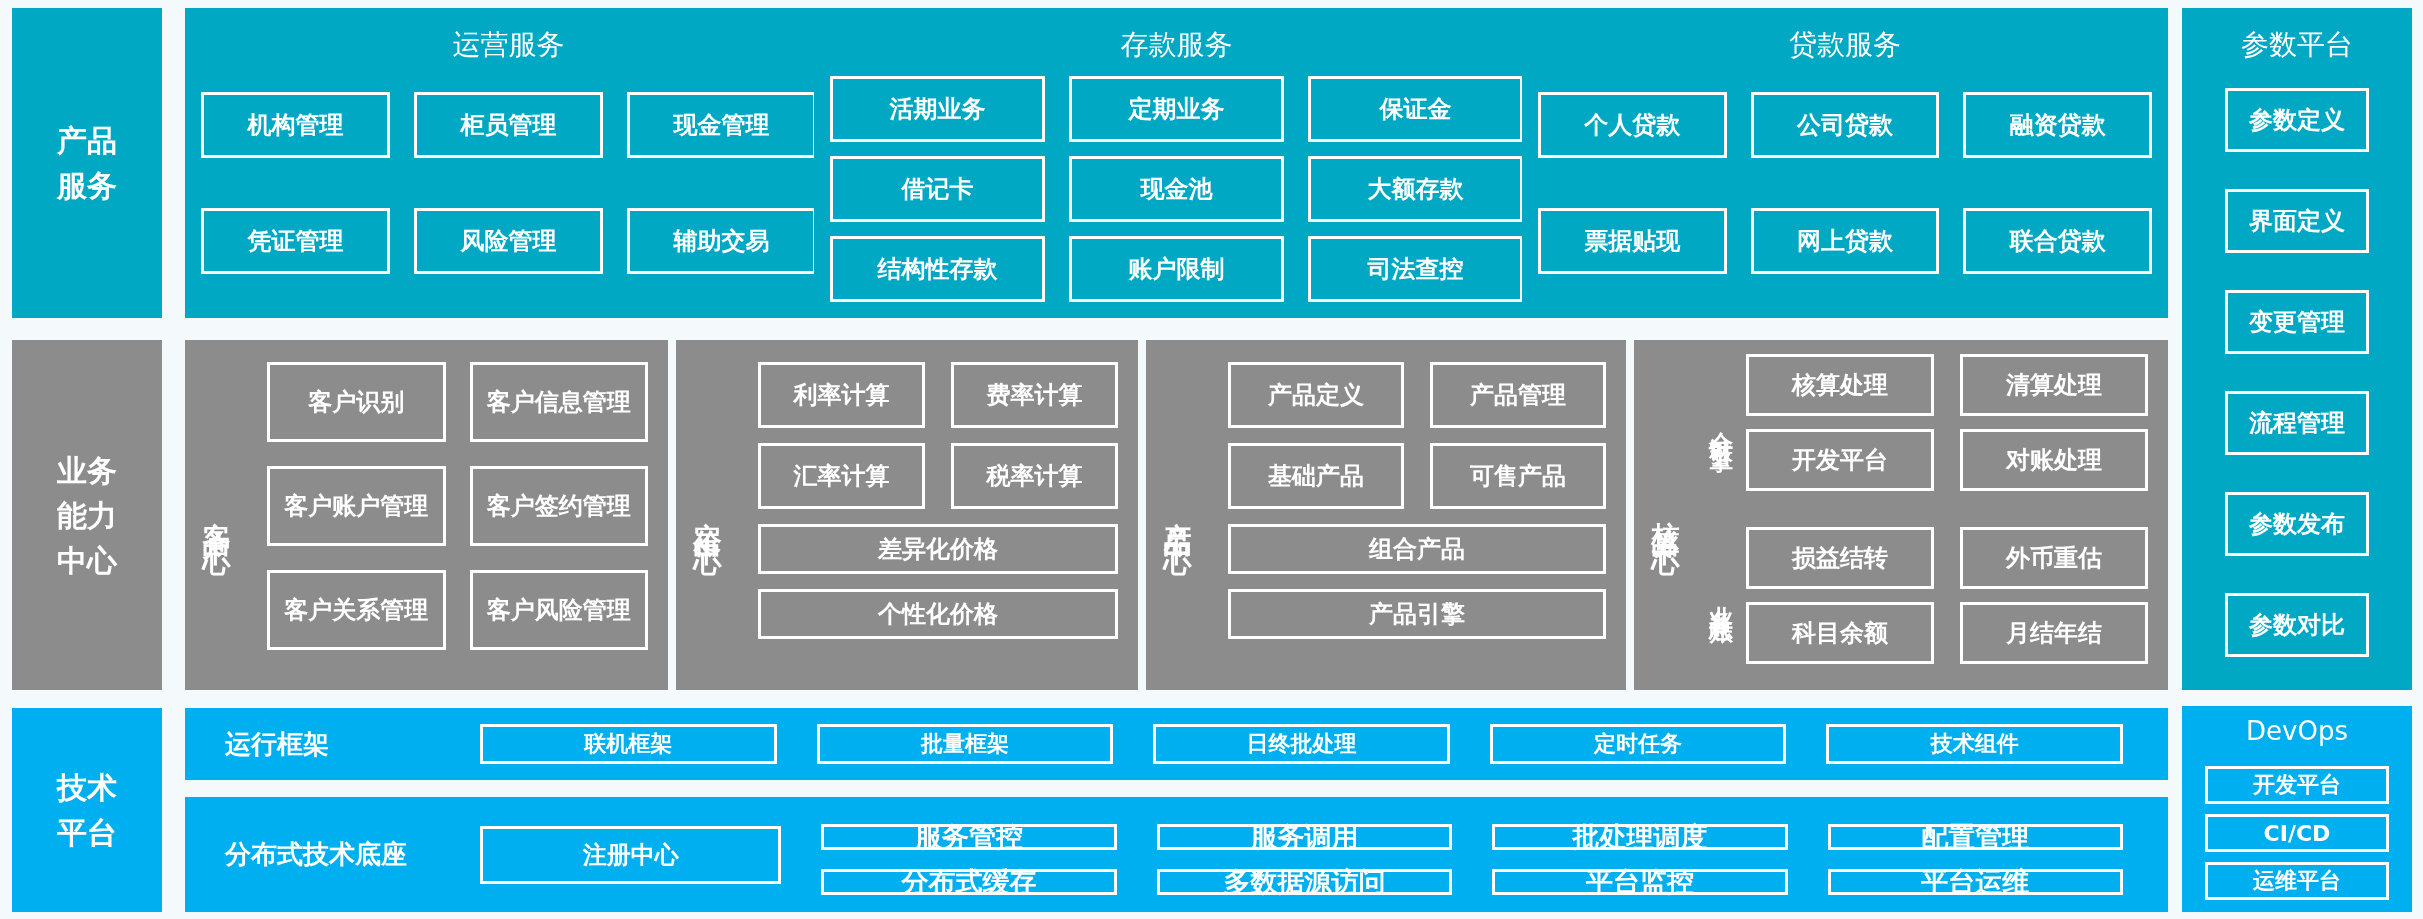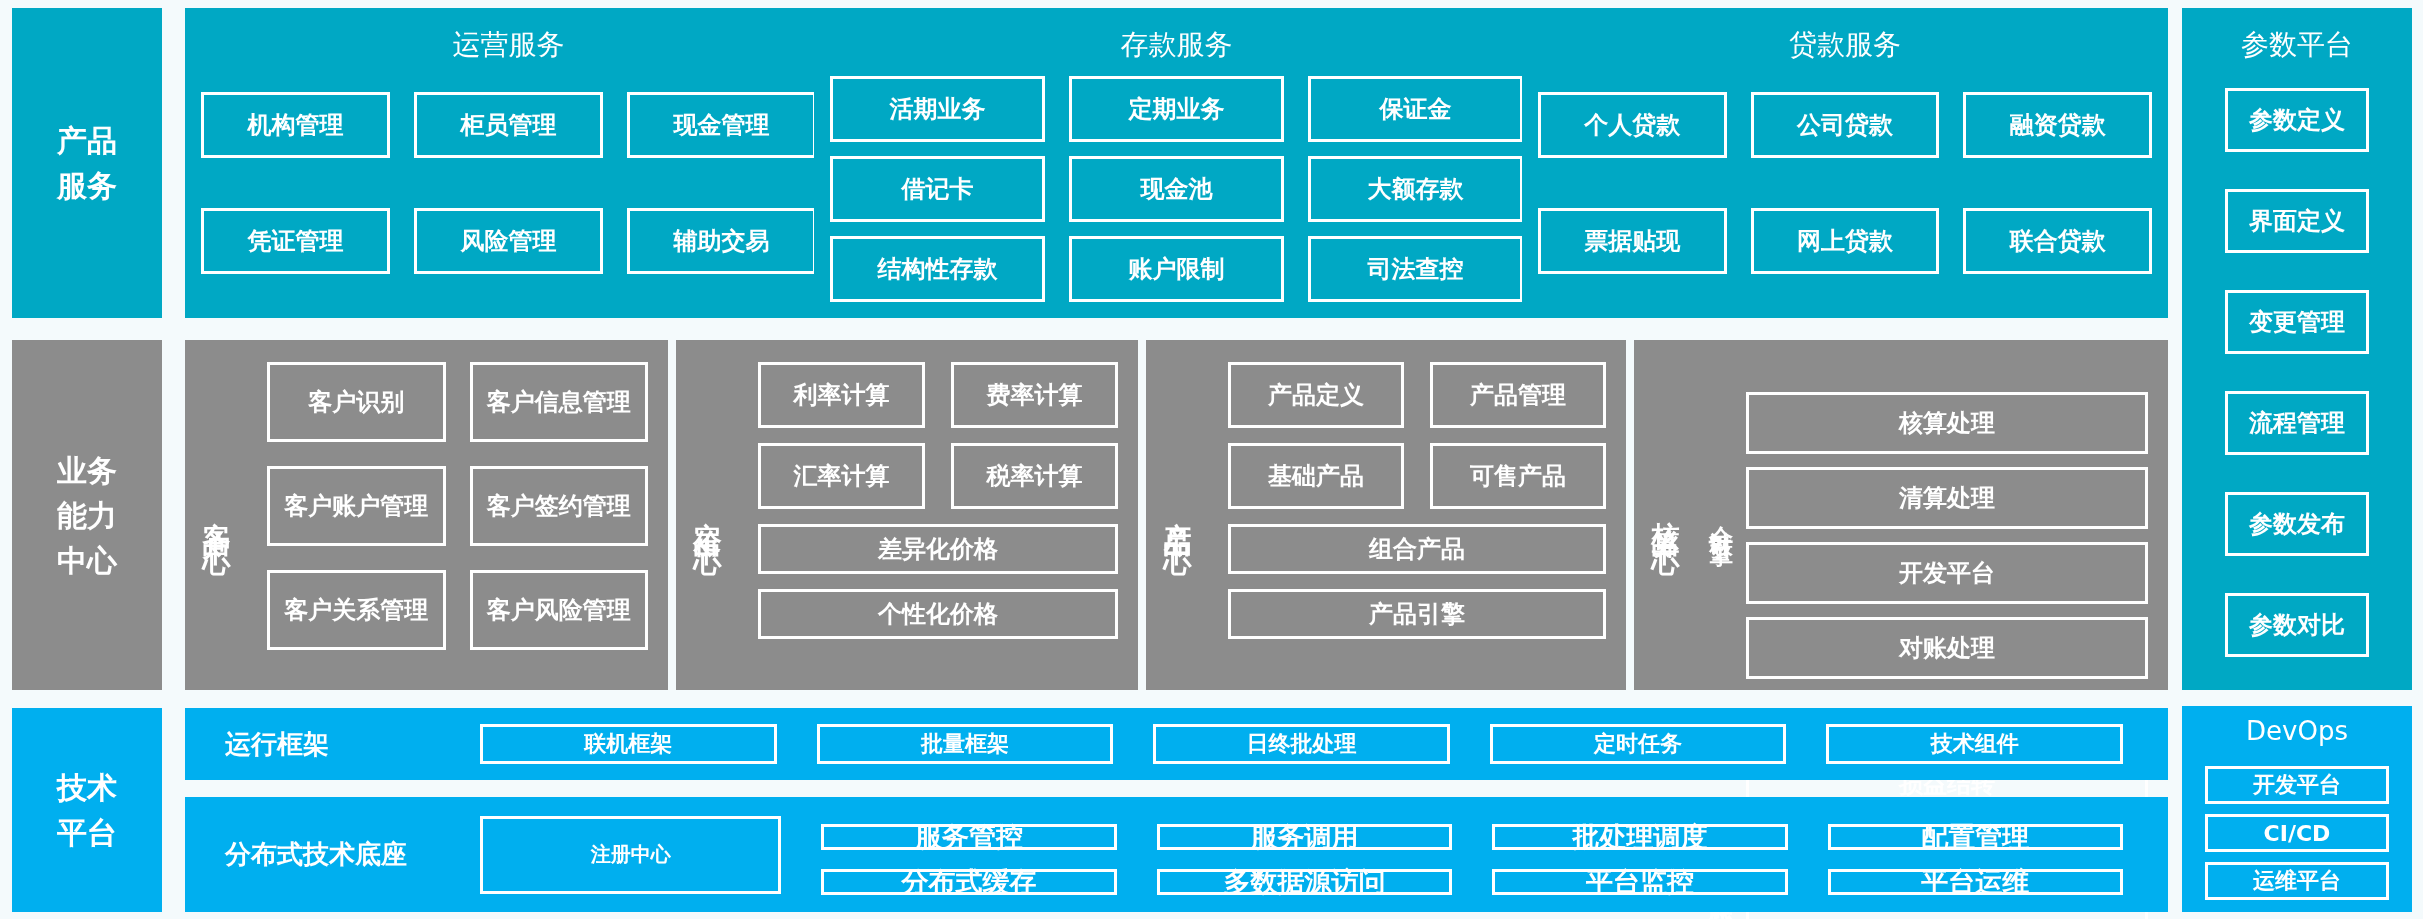--- a/index.html
+++ b/index.html
@@ -35,27 +35,27 @@
   .vcol.sm .vtext{font-size:24px;letter-spacing:5px;}
   .grid2{flex:1;display:grid;grid-template-columns:1fr 1fr;column-gap:24px;row-gap:24px;
          padding:22px 20px 0;align-content:start;}
   .grid2 .btn{height:80px;}
   .stack{flex:1;display:flex;flex-direction:column;gap:15px;padding:22px 20px 0;}
   .pair{display:flex;gap:26px;}
   .pair .btn{flex:1;height:66px;}
   .stack > .btn{height:50px;}
   .acc-wrap{flex:1;display:flex;flex-direction:column;gap:36px;padding:14px 20px 0 0;}
   .acc-group{display:flex;}
-  .acc-grid{flex:1;display:grid;grid-template-columns:1fr;column-gap:26px;row-gap:13px;margin-top:38px;}
+  .acc-grid{flex:1;display:grid;grid-template-columns:1fr 1fr;column-gap:26px;row-gap:13px;}
   .acc-grid .btn{height:62px;}
   
   .brow{display:flex;align-items:center;gap:40px;padding:0 45px 0 40px;}
   .brow-label{color:#fff;font-weight:bold;font-size:26px;flex:none;width:215px;}
   .brow .btn{flex:1;height:40px;font-size:22px;}
-  .brow .btn.bigreg{height:78px;font-size:20px;}
+  .brow .btn.bigreg{height:58px;font-size:24px;}
   .mini-col{flex:1;display:flex;flex-direction:column;gap:9px;}
   .mini-col .btn{flex:none;height:26px;font-size:27px;width:100%;margin-top:10px;}
   .devops-list{gap:10px;padding-top:18px;}
   .devops-list .btn{width:184px;height:38px;font-size:22px;}
   .devops-title{padding-top:10px;height:32px;font-size:26px;}
 </style>
 </head>
 <body>
 
 <div class="canvas">

